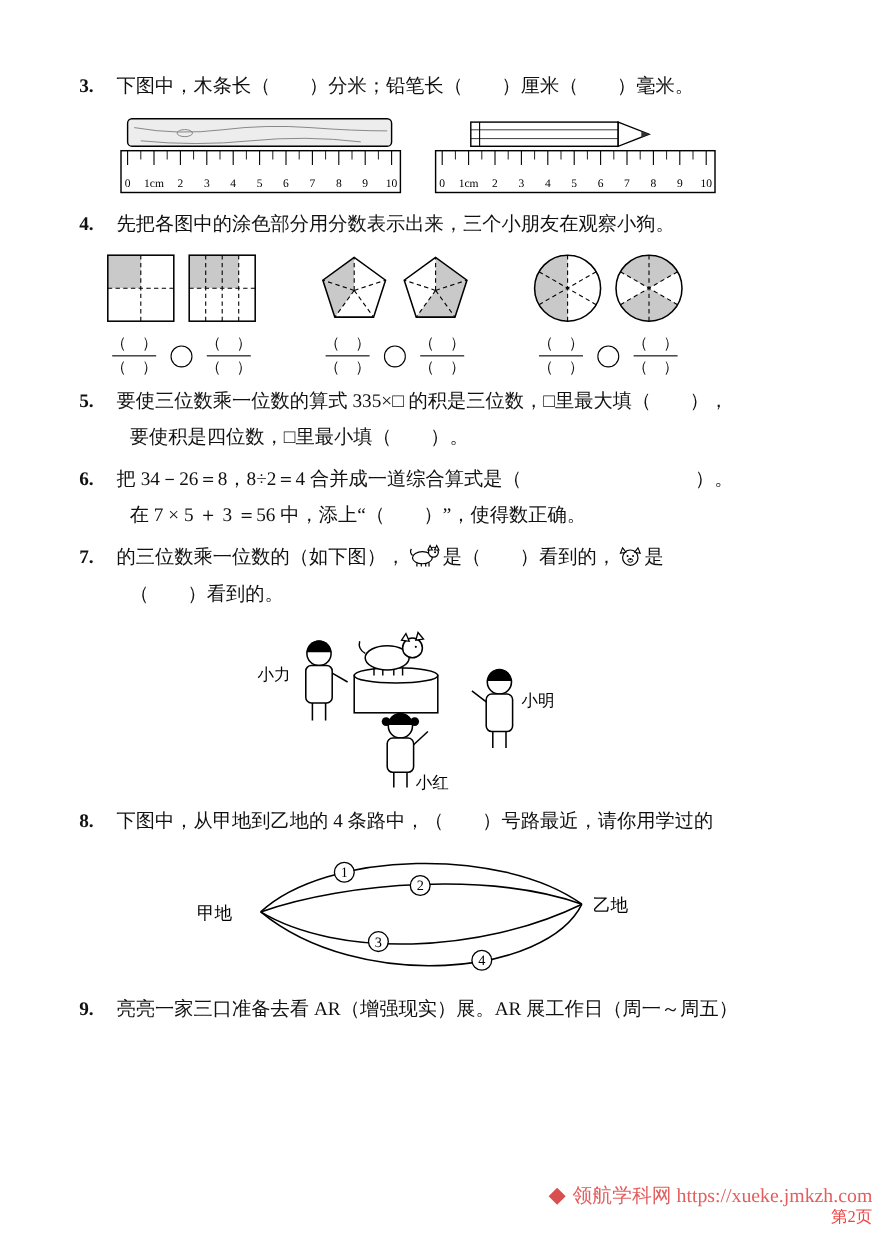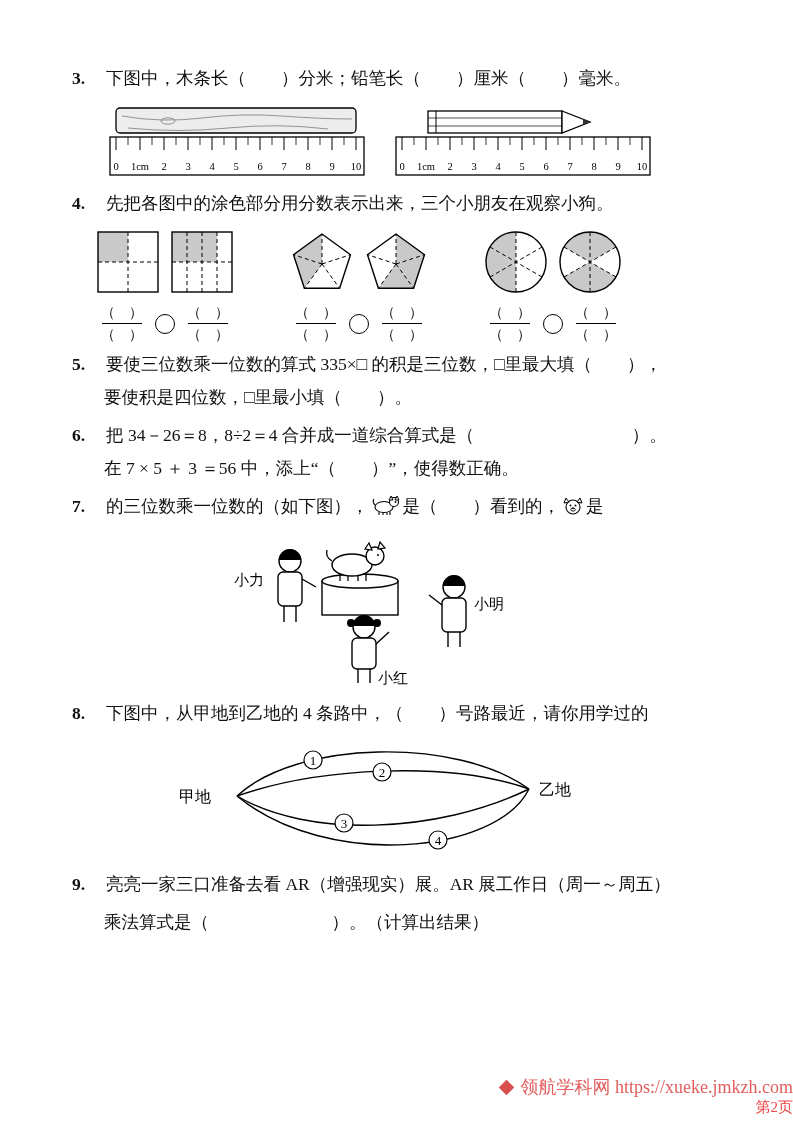--- a/index.html
+++ b/index.html
@@ -7,21 +7,21 @@
     width:793px;height:1122px;background:#fff;position:relative;overflow:hidden;
     color:#111;font-family:"Liberation Serif","DejaVu Serif",serif;
     font-size:17.5px;padding:62px 46px 0 72px;box-sizing:border-box;
   }
   svg{font-family:inherit}
   .q{margin-bottom:5px}
   .q-line{display:flex;line-height:33px}
   .q-num{flex:none;width:34px;font-weight:bold}
   .q-num.num10{width:42px;margin-left:-8px}
   .q-text{flex:1}
-  .q-cont{margin-left:32px;line-height:33px}
+  .q-cont{margin-left:46px;line-height:33px}
   .fig-rulers{display:flex;gap:28px;margin:8px 0 10px 36px}
   .fig-frac{display:flex;gap:56px;margin:10px 0 4px 24px}
   .group{display:flex;flex-direction:column;align-items:center;gap:10px}
   .shapes{display:flex;gap:10px}
   .cmp{display:flex;align-items:center;gap:12px}
   .frac{display:flex;flex-direction:column;align-items:center;font-size:14px;line-height:17px}
   .frac-bar{width:40px;border-top:1.5px solid #000;margin:2px 0}
   .cmp-circle{width:18px;height:18px;border:1.5px solid #000;border-radius:50%}
   .fig-kids{margin:6px 0 2px 150px}
   .fig-roads{margin:2px 0 0 105px}
@@ -260,20 +260,21 @@
             <circle cx="11" cy="11" r="7" fill="#fff" stroke="#000" stroke-width="1.1"></circle>
             <polygon points="4,2 7,6 2,7" fill="#fff" stroke="#000" stroke-width="1"></polygon>
             <polygon points="18,2 15,6 20,7" fill="#fff" stroke="#000" stroke-width="1"></polygon>
             <circle cx="8.5" cy="9.5" r="0.9" fill="#000"></circle>
             <circle cx="13.5" cy="9.5" r="0.9" fill="#000"></circle>
             <ellipse cx="11" cy="13.5" rx="2.2" ry="1.6" fill="none" stroke="#000" stroke-width="0.9"></ellipse>
             <circle cx="11" cy="12.4" r="0.8" fill="#000"></circle>
           </svg><span>是</span>
       </span>
     </div>
+    <div class="q-cont">（　　）看到的。</div>
     <div class="fig-kids">
       <svg width="300" height="158" viewBox="0 0 300 158">
         <g>
           <circle cx="68" cy="32" r="11" fill="#fff" stroke="#000" stroke-width="1.4"></circle>
           <path d="M57,31 a11,11 0 0 1 22,0 z" fill="#000"></path>
           <rect x="56" y="43" width="24" height="34" rx="5" fill="#fff" stroke="#000" stroke-width="1.4"></rect>
           <line x1="80" y1="50" x2="94" y2="58" stroke="#000" stroke-width="1.4"></line>
           <line x1="62" y1="77" x2="62" y2="93" stroke="#000" stroke-width="1.4"></line>
           <line x1="74" y1="77" x2="74" y2="93" stroke="#000" stroke-width="1.4"></line>
         </g>
@@ -348,21 +349,20 @@
   </div>
 
   <div class="q">
     <div class="q-line">
       <span class="q-num">9.</span>
       <span class="q-text">亮亮一家三口准备去看 AR（增强现实）展。AR 展工作日（周一～周五）</span>
     </div>
   </div>
 
   <div class="q">
-    <div class="q-cont">乘法算式是（　　　　　　　）。（计算出结果）</div>
   </div>
 
   <div class="footer">
     <div class="watermark"><span class="logo"></span><span>领航学科网 https://xueke.jmkzh.com</span></div>
     <div class="pageno">第2页</div>
   </div>
 
 </div>
 
 </body></html>

